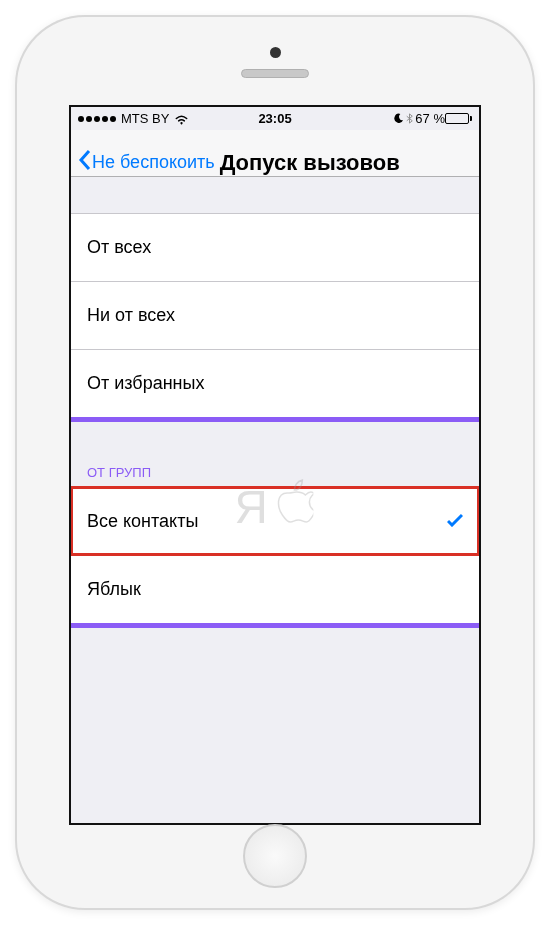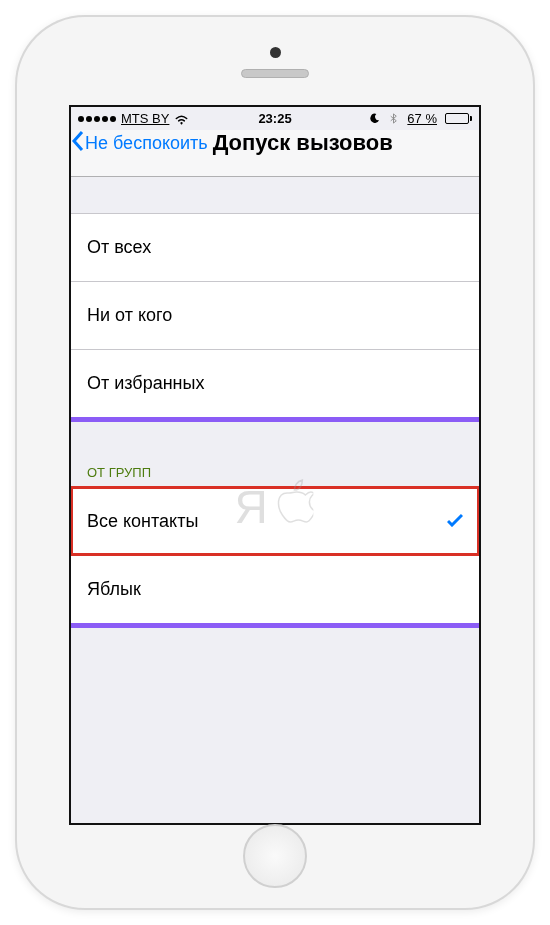--- a/index.html
+++ b/index.html
@@ -64,21 +64,20 @@
     .status-bar {
       height: 23px;
       background: #efeff4;
       display: flex;
       align-items: center;
       justify-content: space-between;
       padding: 0 7px;
       font-size: 13px;
       font-weight: 500;
       color: #000;
-      text-decoration: underline;
     }
 
     .status-left {
       display: flex;
       align-items: center;
       gap: 5px;
     }
 
     .signal-dots {
       display: flex;
@@ -102,21 +101,21 @@
     .status-center {
       position: absolute;
       left: 50%;
       transform: translateX(-50%);
       font-weight: 600;
     }
 
     .status-right {
       display: flex;
       align-items: center;
-      gap: 8px;
+      gap: 0;
     }
 
     .moon-icon svg, .bt-icon svg {
       width: 11px;
       height: 11px;
       display: block;
     }
 
     .battery {
       display: inline-flex;
@@ -144,23 +143,23 @@
       background: #000;
       border-radius: 0 1px 1px 0;
       margin-left: 1px;
     }
 
     .nav-bar {
       height: 47px;
       background: #f7f7f8;
       border-bottom: 1px solid #b0b0b2;
       display: flex;
-      align-items: flex-start;
-      position: relative;
-      padding: 0 0;
+      align-items: flex-end;
+      position: relative;
+      padding: 0 7px;
     }
 
     .back-button {
       display: flex;
       align-items: center;
       color: #007aff;
       font-size: 18px;
       cursor: pointer;
     }
 
@@ -189,21 +188,21 @@
     .list-section {
       margin-top: 36px;
     }
 
     .list-section.first {
       margin-top: 36px;
     }
 
     .section-header {
       font-size: 13px;
-      color: #4d7c0f;
+      color: #8b5cf6;
       padding: 7px 16px;
       text-transform: uppercase;
     }
 
     .list-row {
       background: #fff;
       border-top: 1px solid #c8c7cc;
       padding: 23px 16px;
       font-size: 18px;
       color: #000;
@@ -282,21 +281,21 @@
             <span></span>
         </span>
         <span>MTS BY</span>
         <span class="wifi-icon">
           <svg viewBox="0 0 16 12">
               <path d="M8 11 L8 11 M5 8 Q8 5.5 11 8 M2.5 5.5 Q8 0.5 13.5 5.5" stroke="#000" stroke-width="1.6" fill="none" stroke-linecap="round"></path>
               <circle cx="8" cy="10.3" r="1.2" fill="#000"></circle>
             </svg>
         </span>
       </div>
-      <div class="status-center">23:25</div>
+      <div class="status-center">23:05</div>
       <div class="status-right">
         <span class="moon-icon">
           <svg viewBox="0 0 12 12">
               <path d="M8 1 A5 5 0 1 0 11 8 A4 4 0 0 1 8 1 Z" fill="#000"></path>
             </svg>
         </span>
         <span class="bt-icon">
           <svg viewBox="0 0 8 12">
               <path d="M4 1 L4 11 L7 8.5 L1 3.5 M4 1 L7 3.5 L1 8.5" stroke="#888" stroke-width="1" fill="none"></path>
             </svg>
@@ -321,21 +320,21 @@
       <span class="nav-title">Допуск вызовов</span>
     </div>
 
     <div class="content">
 
       <div class="list-section first">
         <div class="list-row">
           <span>От всех</span>
         </div>
         <div class="list-row">
-          <span>Ни от кого</span>
+          <span>Ни от всех</span>
         </div>
         <div class="list-row">
           <span>От избранных</span>
         </div>
       </div>
 
       <div class="list-section">
         <div class="section-header">ОТ ГРУПП</div>
         <div class="list-row highlighted">
           <span>Все контакты</span>

